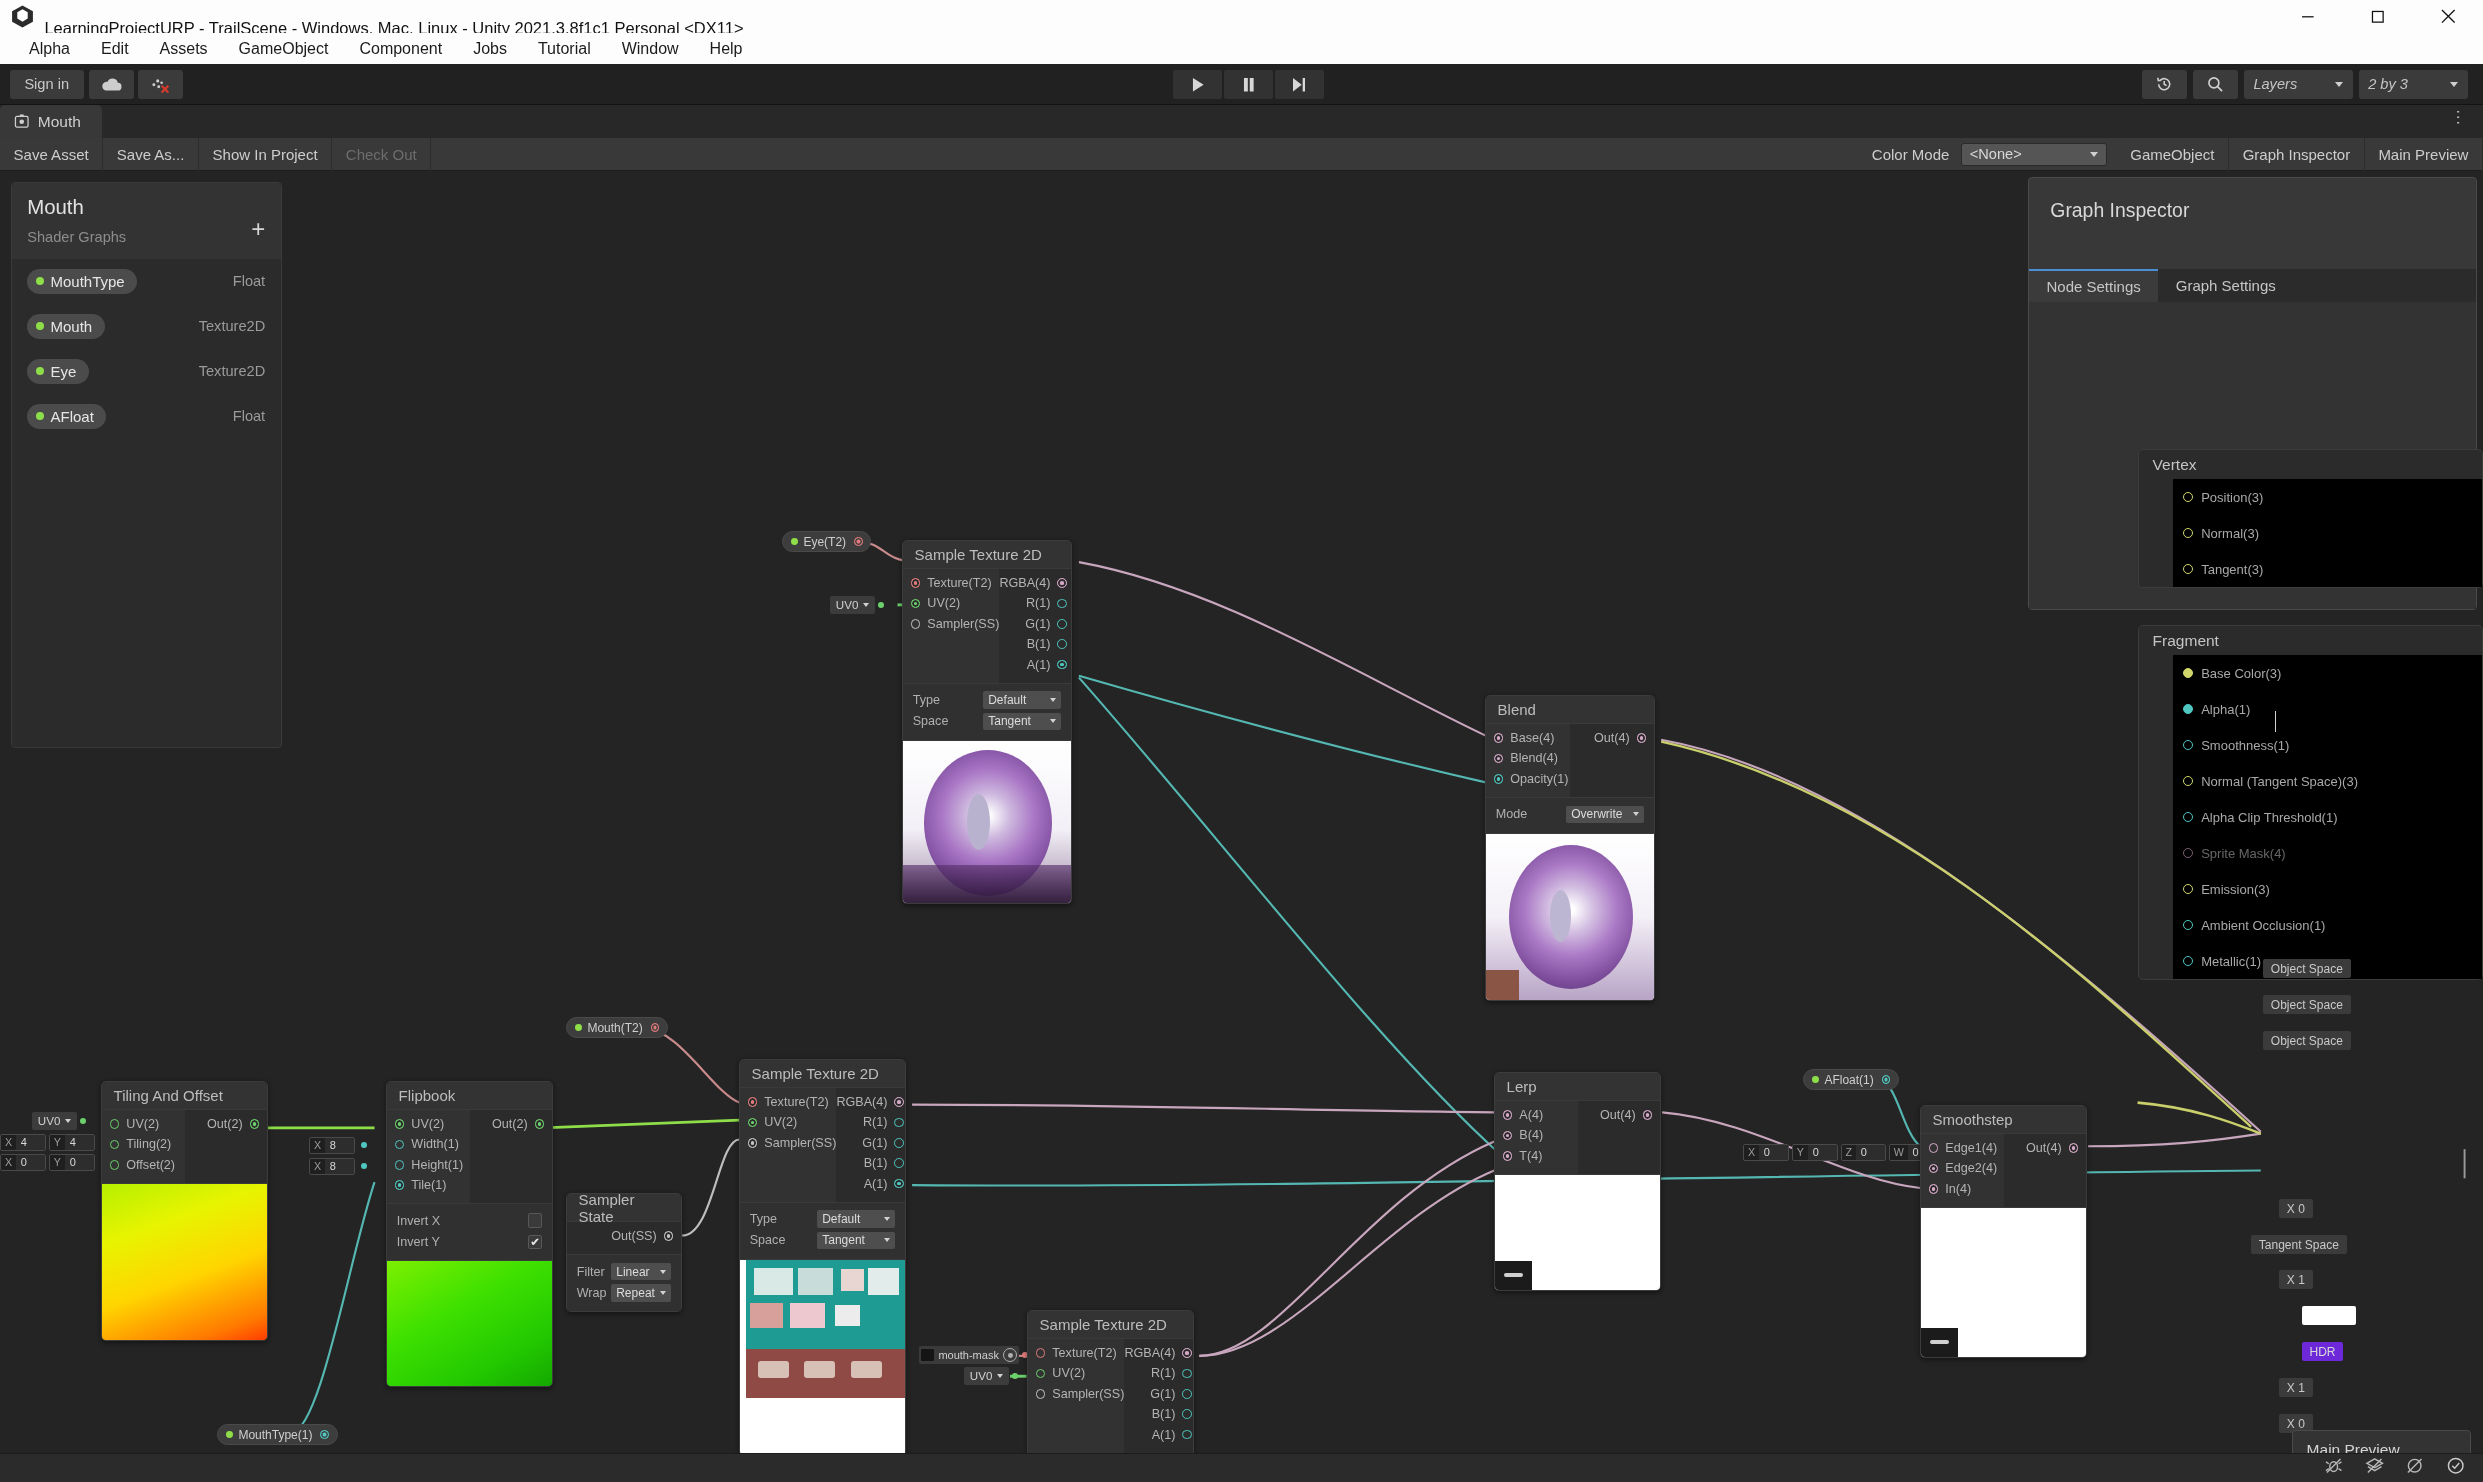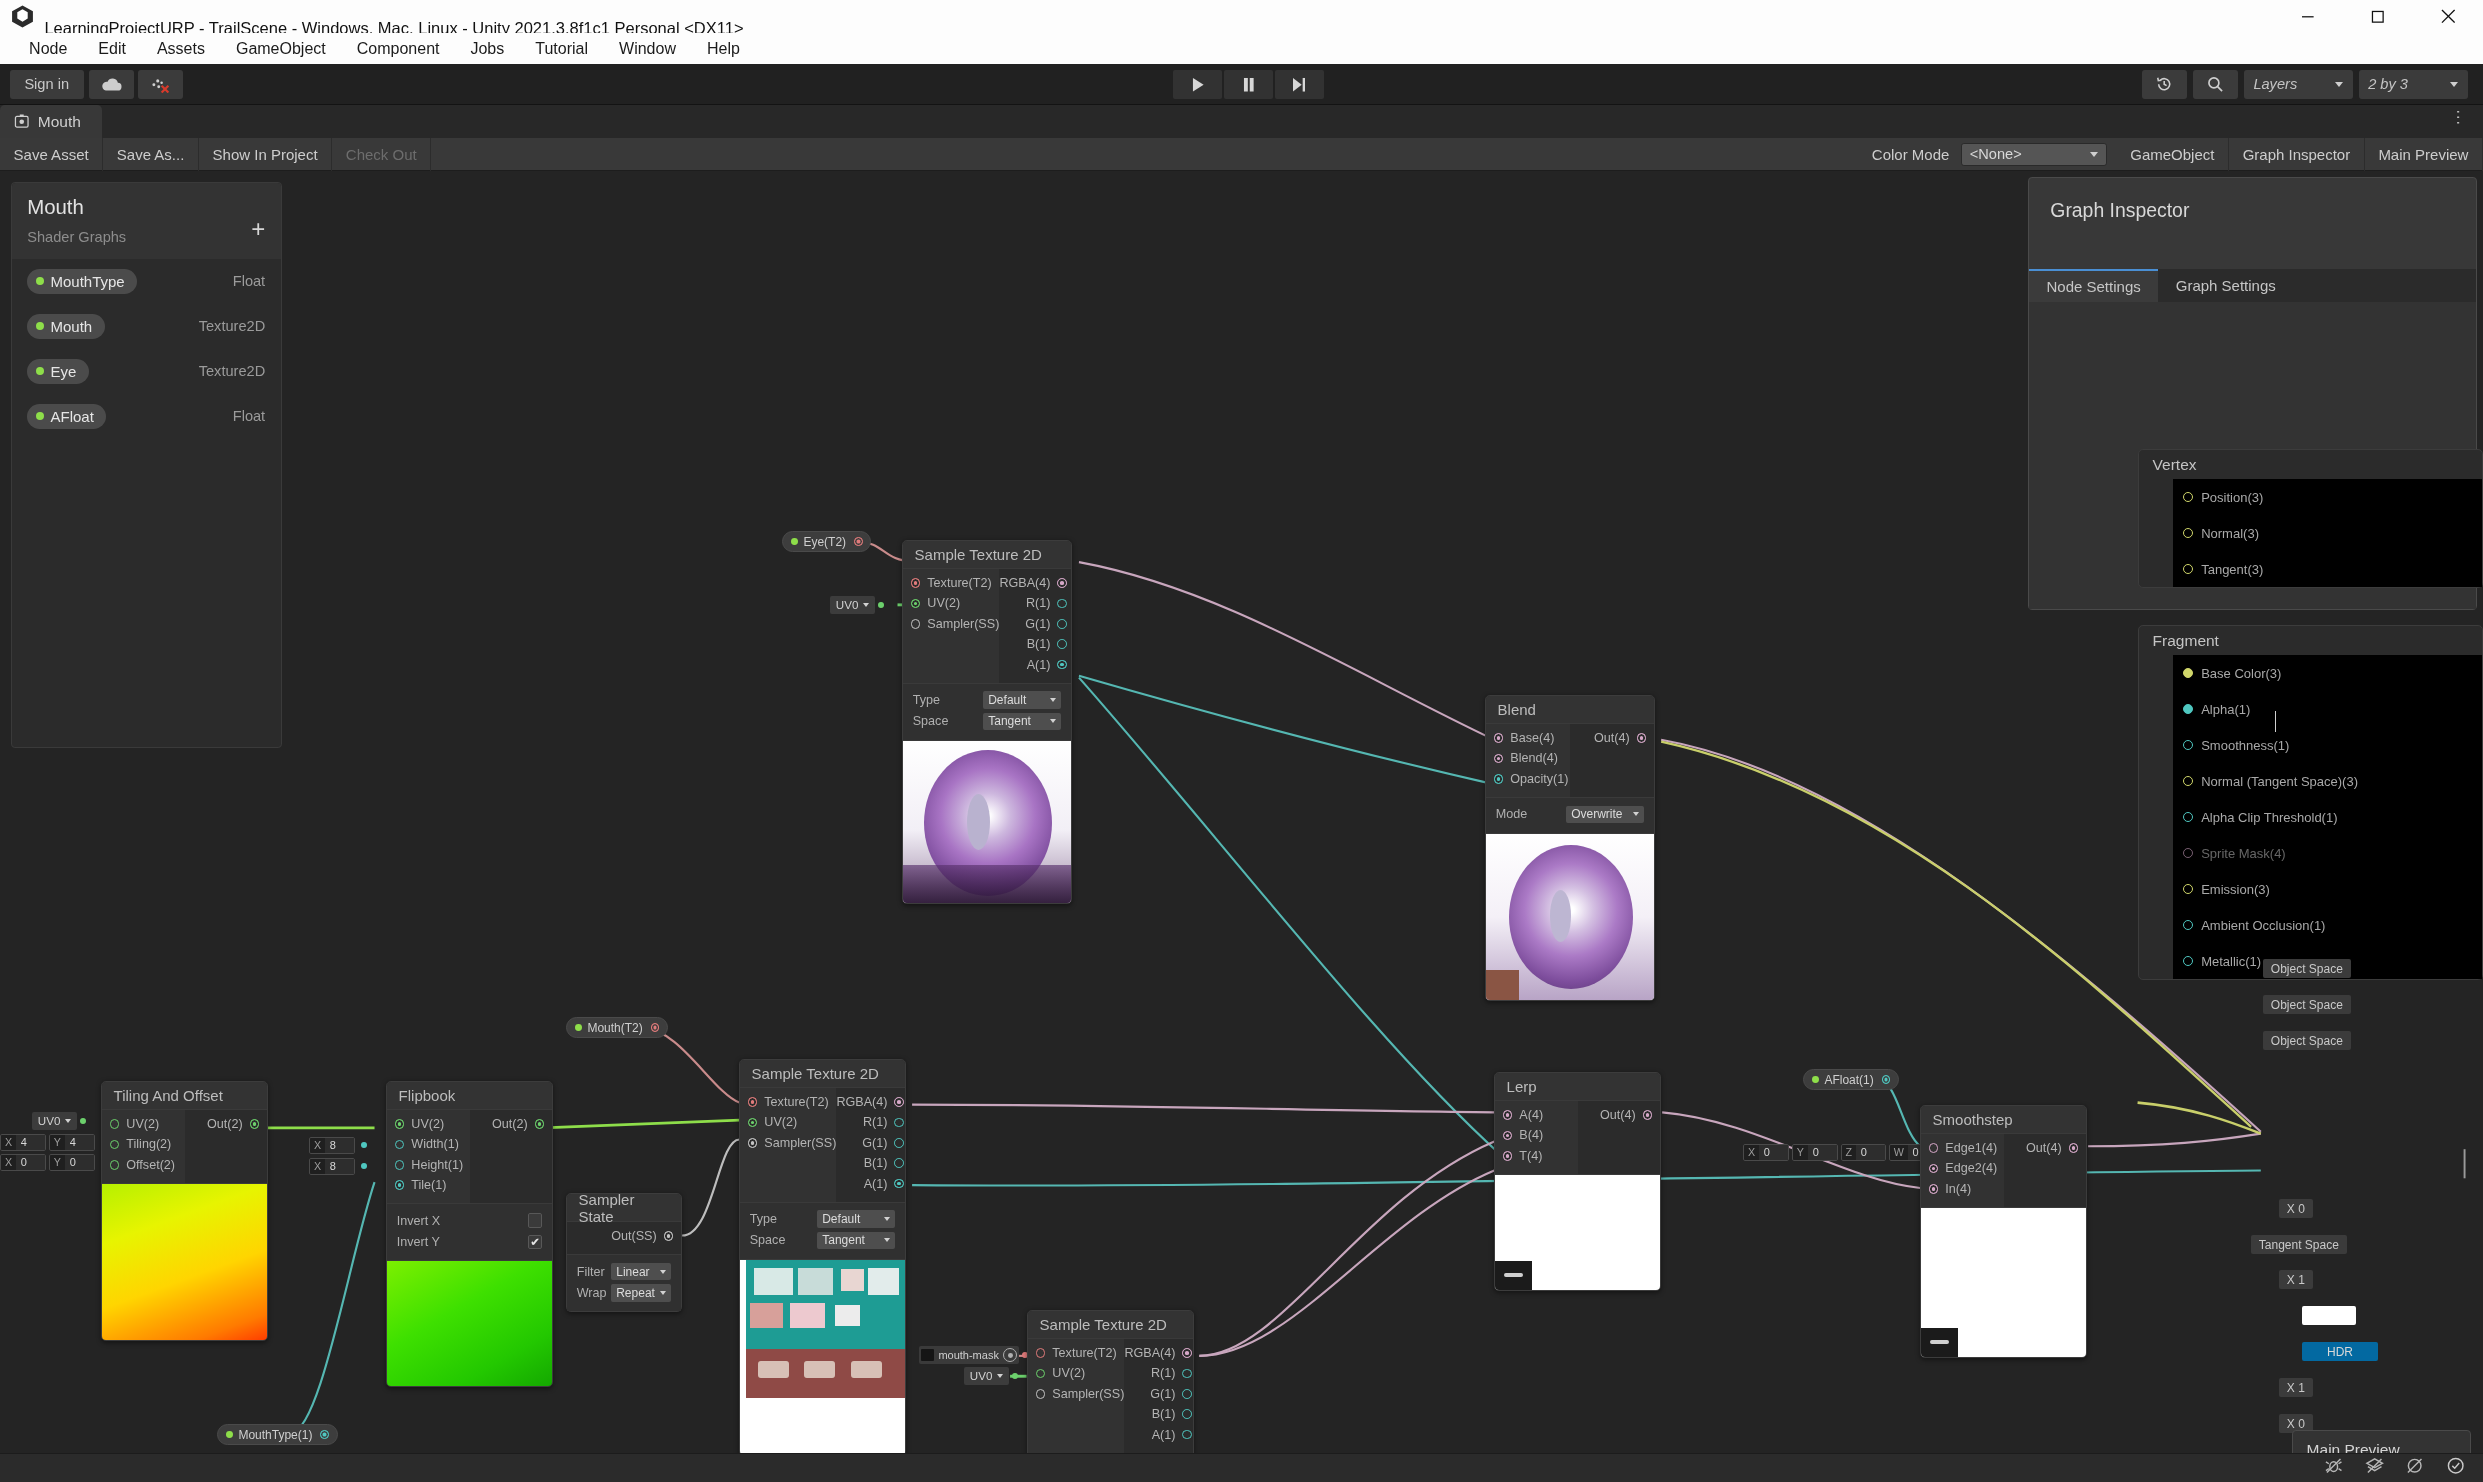--- a/index.html
+++ b/index.html
@@ -196,21 +196,21 @@
     <div class="tb-btn" id="tb-close">
       <svg width="14.6" height="14.6" viewBox="0 0 15 15">
           <line x1="1" y1="1" x2="14" y2="14" stroke="#111" stroke-width="1.4"></line>
           <line x1="14" y1="1" x2="1" y2="14" stroke="#111" stroke-width="1.4"></line>
         </svg>
     </div>
   </div>
 </div>
 
 <div id="menubar">
-  <div class="menu-item">Node</div>
+  <div class="menu-item">Alpha</div>
   <div class="menu-item">Edit</div>
   <div class="menu-item">Assets</div>
   <div class="menu-item">GameObject</div>
   <div class="menu-item">Component</div>
   <div class="menu-item">Jobs</div>
   <div class="menu-item">Tutorial</div>
   <div class="menu-item">Window</div>
   <div class="menu-item">Help</div>
 </div>
 
@@ -969,21 +969,21 @@
   <div class="m-lblbox" style="left:2279px; top:1028px;">
       <span>X 0</span>
     </div>
   <div class="m-lblbox" style="left:2251px; top:1064px;">
       <span>Tangent Space</span>
     </div>
   <div class="m-lblbox" style="left:2279px; top:1099px;">
       <span>X 1</span>
     </div>
   <div class="m-lblbox" style="left:2302px; top:1135px; background:#ffffff; width:54px;"></div>
-  <div class="m-lblbox" style="left:2302px; top:1171px; background:#0369a1; color:#d8d8d8; width:76px; justify-content:center;">
+  <div class="m-lblbox" style="left:2302px; top:1171px; background:#6d28d9; color:#d8d8d8; width:41px; justify-content:center;">
       <span>HDR</span>
     </div>
   <div class="m-lblbox" style="left:2279px; top:1207px;">
       <span>X 1</span>
     </div>
   <div class="m-lblbox" style="left:2279px; top:1243px;">
       <span>X 0</span>
     </div>
 
   <div id="mainpreview">

